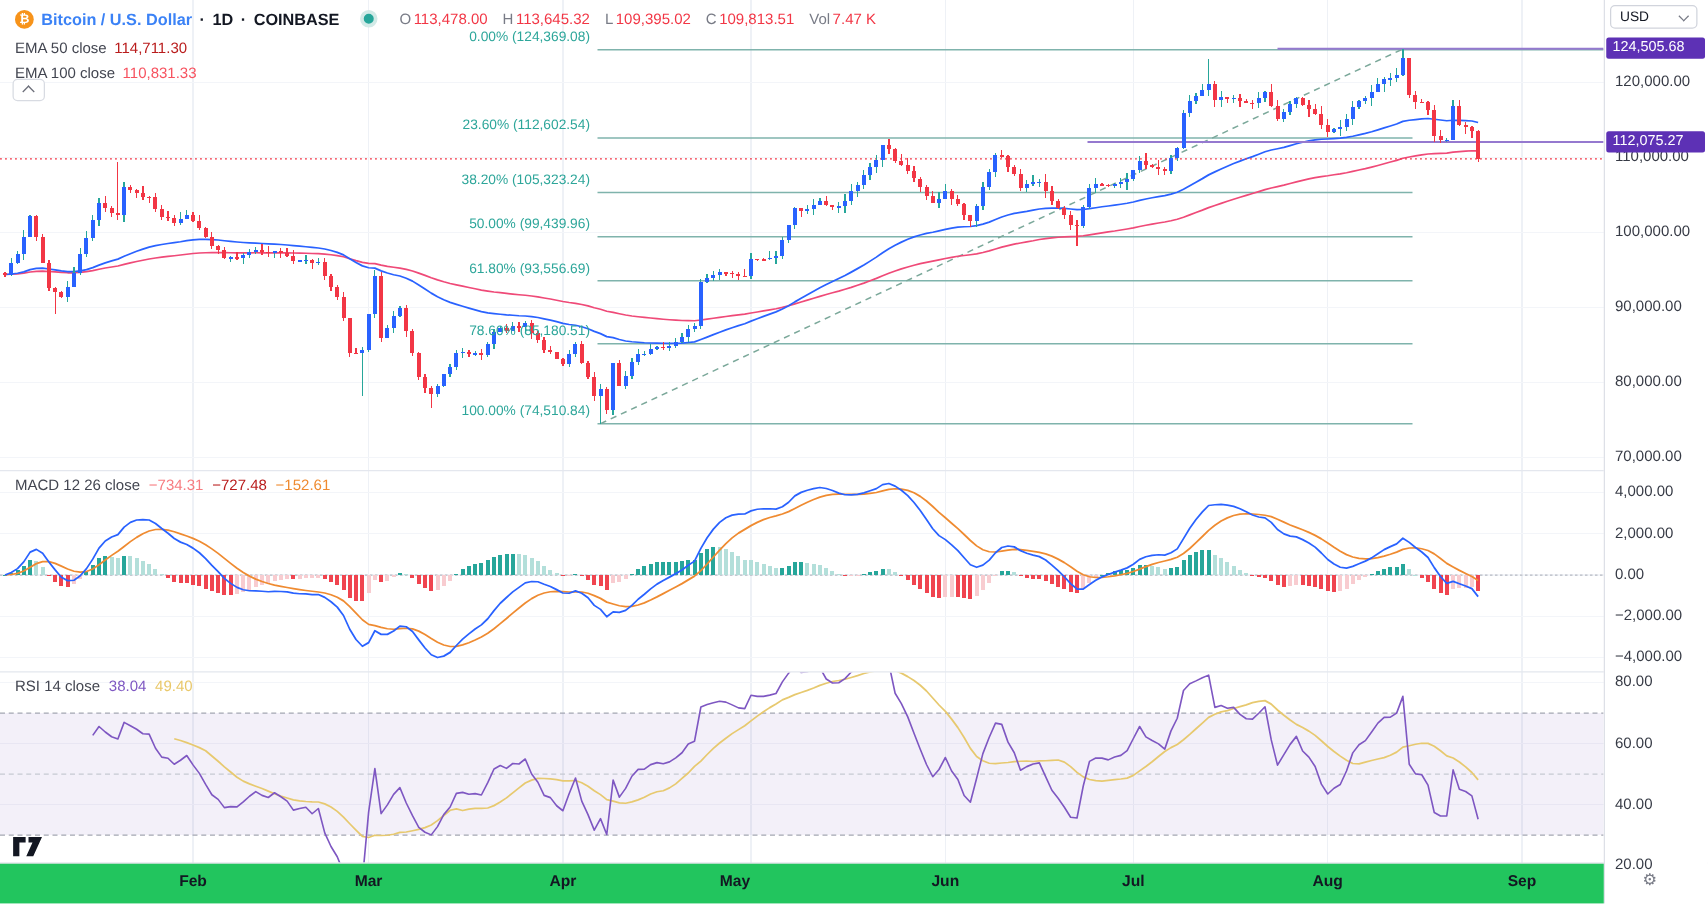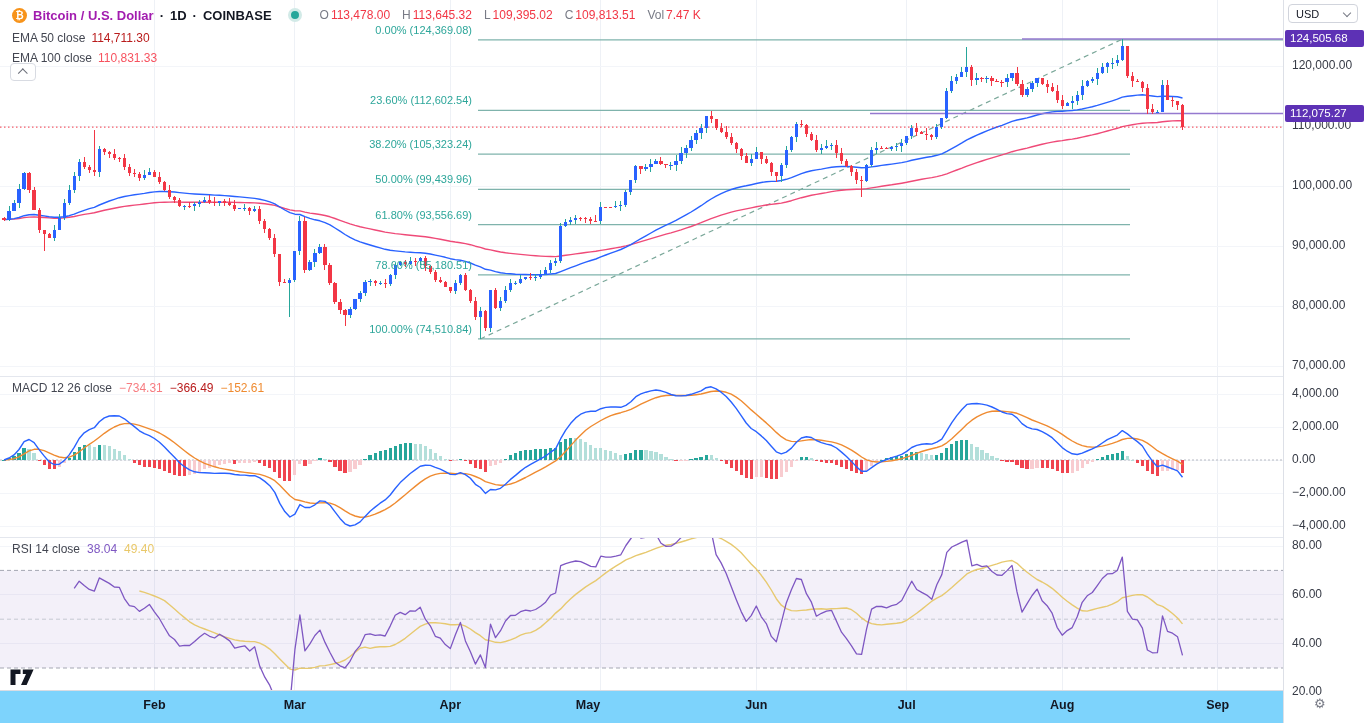--- a/index.html
+++ b/index.html
@@ -5,21 +5,21 @@
   html,body{margin:0;padding:0;background:#fff;}
   #app{position:relative;width:1366px;height:723px;background:#fff;overflow:hidden;
        font-family:"Liberation Sans",sans-serif;-webkit-font-smoothing:antialiased;}
   #chart{position:absolute;left:0;top:0;}
   .sep{position:absolute;left:0;width:1366px;height:1px;background:#e4e7ee;z-index:3;}
   
   #hdr{position:absolute;left:12px;top:6px;z-index:5;}
   .symrow{display:flex;align-items:center;gap:6px;height:18px;}
   .btc{width:15px;height:15px;border-radius:50%;background:#f7931a;color:#fff;font-size:10px;font-weight:bold;
        display:flex;align-items:center;justify-content:center;}
-  .tname{font-size:13px;font-weight:600;color:#a21caf;}
+  .tname{font-size:13px;font-weight:600;color:#3b82f6;}
   .tsep,.tint,.texc{font-size:13px;font-weight:600;color:#131722;}
   .statusdot{width:8px;height:8px;border-radius:50%;background:#26a69a;border:3px solid #d2eae7;margin:0 6px 0 10px;}
   .kv{display:flex;gap:2px;font-size:12px;margin-left:6px;}
   .k{color:#787b86;}
   .red{color:#f23645;}
   .emarow{display:flex;gap:6px;font-size:12px;color:#434651;margin-top:7px;height:13px;align-items:center;}
   .blue{color:#b91c1c;}
   .pink{color:#f7525f;}
   #collapse{position:absolute;left:-2px;top:57px;width:26px;height:18px;background:#fff;border:1px solid #d8dbe2;
        border-radius:4px;display:flex;align-items:center;justify-content:center;cursor:pointer;padding:0;}
@@ -39,21 +39,21 @@
        display:flex;align-items:center;justify-content:space-between;font-size:11px;color:#131722;padding-left:7px;box-sizing:border-box;cursor:pointer;}
   .caret{width:5px;height:5px;border-right:1.5px solid #787b86;border-bottom:1.5px solid #787b86;
        transform:rotate(45deg);margin:-2px 7px 0 0;}
   .tick{position:absolute;left:8px;font-size:12px;color:#363a45;white-space:nowrap;}
   .tag{position:absolute;left:1px;width:79px;height:17px;background:#5d31b5;color:#fff;font-size:11.5px;
        line-height:17px;padding-left:5px;border-radius:2px;box-sizing:border-box;}
   #scale-gear{position:absolute;left:30px;top:696px;font-size:13px;color:#787b86;cursor:pointer;}
   
   .fiblabel{position:absolute;right:894px;font-size:11px;color:#2da69a;white-space:nowrap;z-index:2;}
   
-  #time-axis{position:absolute;left:0;top:691px;width:1283px;height:32px;background:#7dd3fc;z-index:4;}
+  #time-axis{position:absolute;left:0;top:691px;width:1283px;height:32px;background:#22c55e;z-index:4;}
   .month{position:absolute;top:7px;width:44px;margin-left:-22px;text-align:center;
        font-size:12.5px;font-weight:700;color:#131722;}
   #tv-logo{position:absolute;left:9px;top:668px;z-index:5;cursor:pointer;}
 </style>
 </head>
 <body>
 
 <div id="app">
   <svg id="chart" width="1366" height="723">
       <defs>
@@ -877,21 +877,21 @@
       <span class="pink">110,831.33</span>
     </div>
     <button id="collapse">
         <span class="chev"></span>
       </button>
   </div>
 
   <div id="macd-legend" class="indlegend">
     <span>MACD 12 26 close</span>
     <span class="lred">−734.31</span>
-    <span class="blue">−366.49</span>
+    <span class="blue">−727.48</span>
     <span class="orange">−152.61</span>
   </div>
 
   <div id="rsi-legend" class="indlegend">
     <span>RSI 14 close</span>
     <span class="purple">38.04</span>
     <span class="yellow">49.40</span>
   </div>
 
   <div id="fib-labels">

